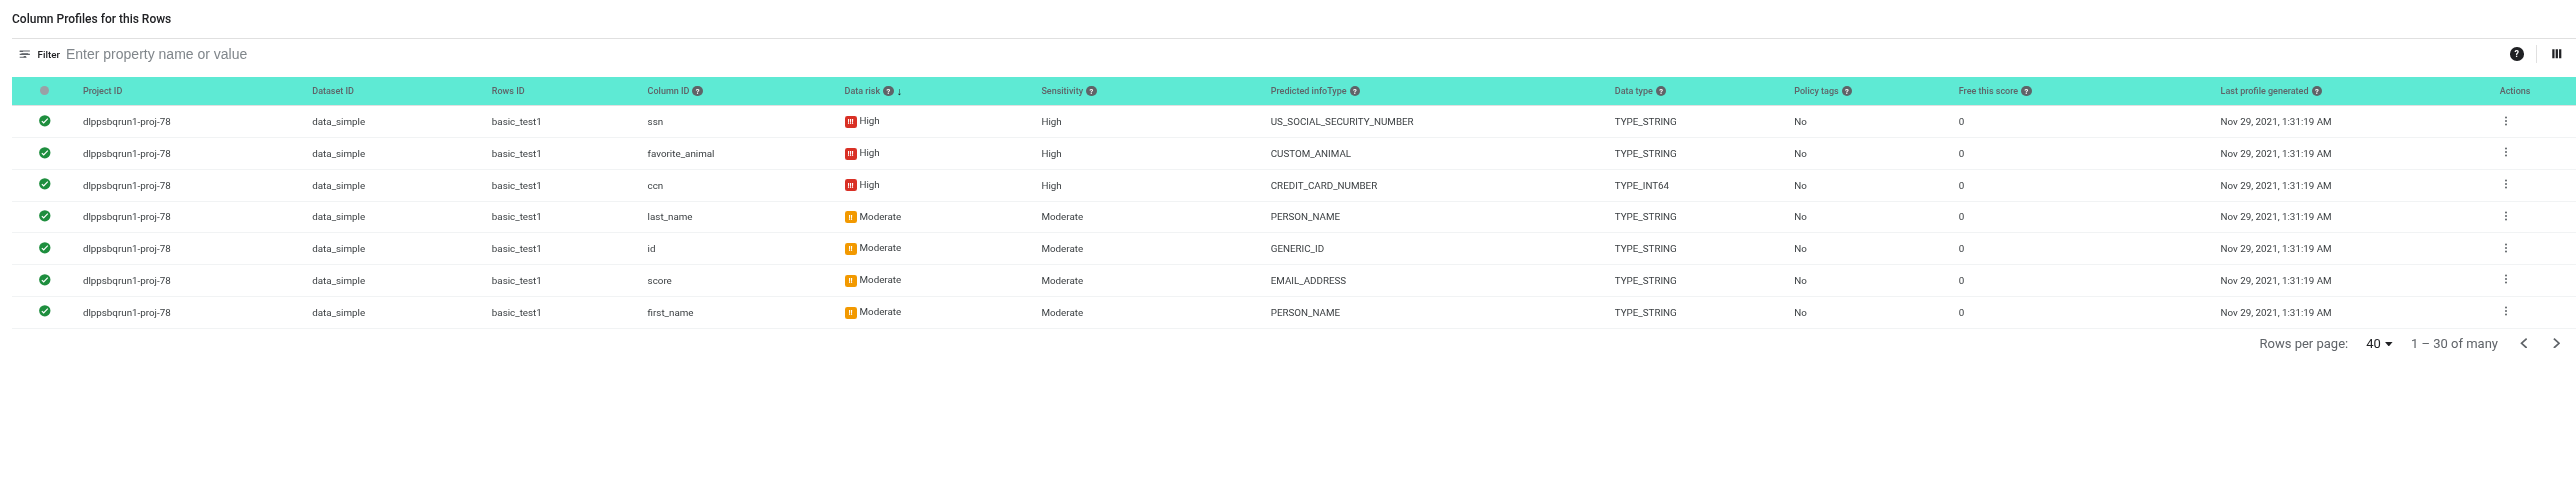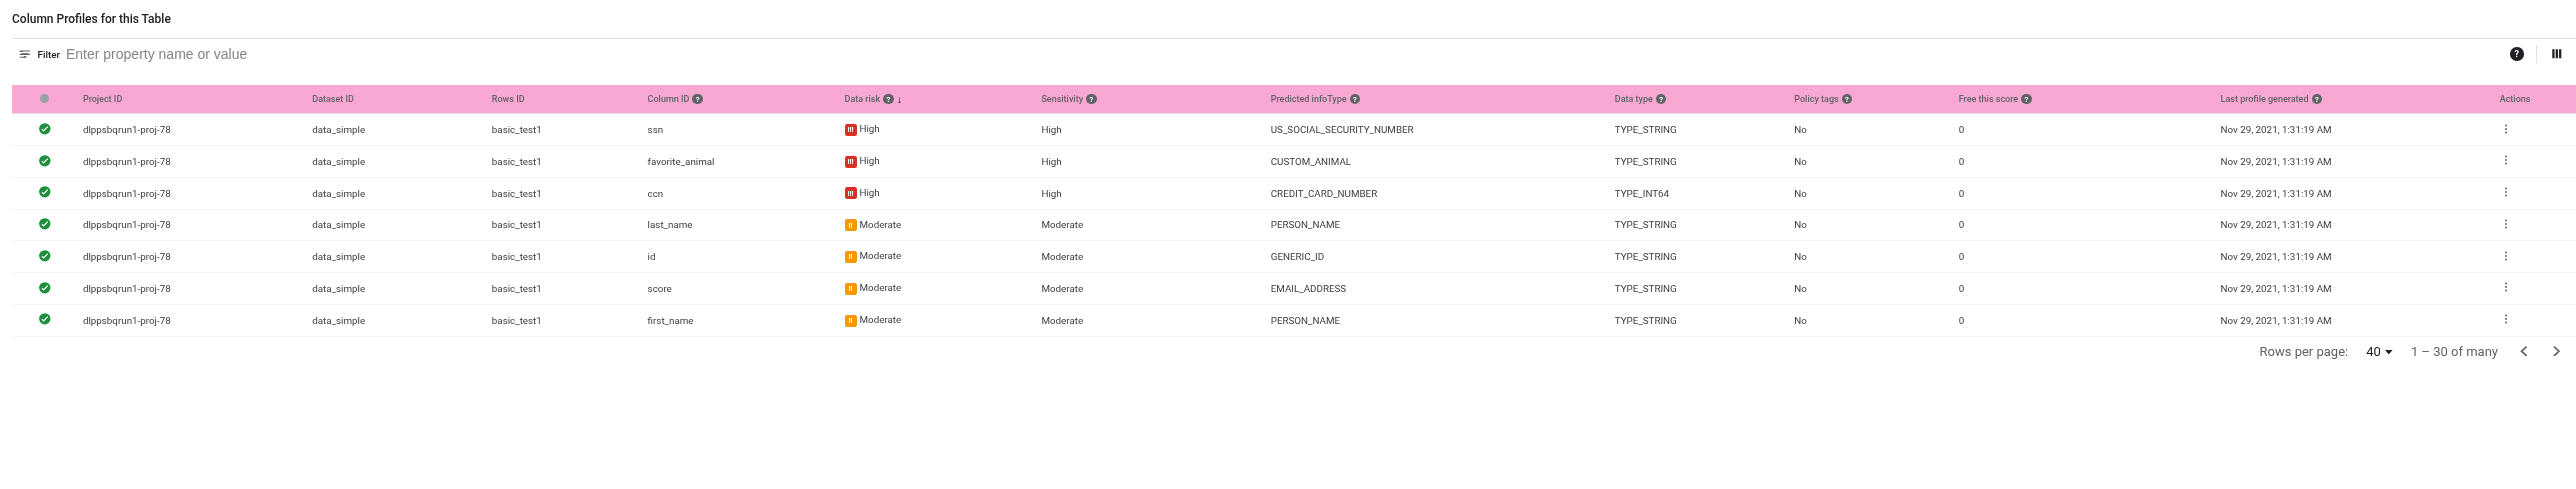--- a/index.html
+++ b/index.html
@@ -12,21 +12,21 @@
     .container { padding: 12px 0 0 12px; }
     .title {
       font-size: 12px;
       font-weight: 500;
       color: #202124;
       margin-bottom: 12px;
     }
     .filter-bar {
       display: flex;
       align-items: center;
-      padding: 6px 12px 22px 6px;
+      padding: 6px 12px 14px 6px;
       border-top: 0.8px solid #e0e0e0;
     }
     .filter-left {
       display: flex;
       align-items: center;
       gap: 6px;
       flex: 1;
     }
     .filter-icon { width: 13.6px; height: 13.6px; fill: #5f6368; }
     .filter-label { font-weight: 500; font-size: 9.8px; color: #202124; }
@@ -45,21 +45,21 @@
       display: flex; align-items: center; justify-content: center;
       cursor: pointer;
     }
     .vr { width: 0.8px; height: 18px; background: #e0e0e0; }
     table {
       width: 100%;
       border-collapse: collapse;
       table-layout: fixed;
     }
     thead th {
-      background: #f9a8d4;
+      background: #5eead4;
       text-align: left;
       font-size: 9px;
       font-weight: 500;
       color: #5f6368;
       padding: 7.6px 6px;
       border-bottom: 0.8px solid #e0e0e0;
       white-space: nowrap;
     }
     tbody td {
       padding: 7.6px 6px;
@@ -113,21 +113,21 @@
       font-size: 13px; color: #5f6368;
     }
     .rows-select { display: flex; align-items: center; gap: 4.5px; color: #202124; }
     .chev { cursor: pointer; color: #5f6368; width: 15px; text-align: center; }
     .sort-arrow { font-size: 10.6px; color: #202124; }
   </style>
 </head>
 <body>
 
 <div class="container">
-  <div class="title">Column Profiles for this Table</div>
+  <div class="title">Column Profiles for this Rows</div>
 
   <div class="filter-bar">
     <div class="filter-left">
       <svg class="filter-icon" viewBox="0 0 24 24">
           <path d="M3 17h12v2H3v-2zm0-5h18v2H3v-2zm0-5h6v2H3V7z" transform="scale(1)"></path>
           <path d="M10 18h4v-2h-4v2zM3 6v2h18V6H3zm3 7h12v-2H6v2z"></path>
         </svg>
       <span class="filter-label">Filter</span>
       <input class="filter-input" placeholder="Enter property name or value" style="">
     </div>

